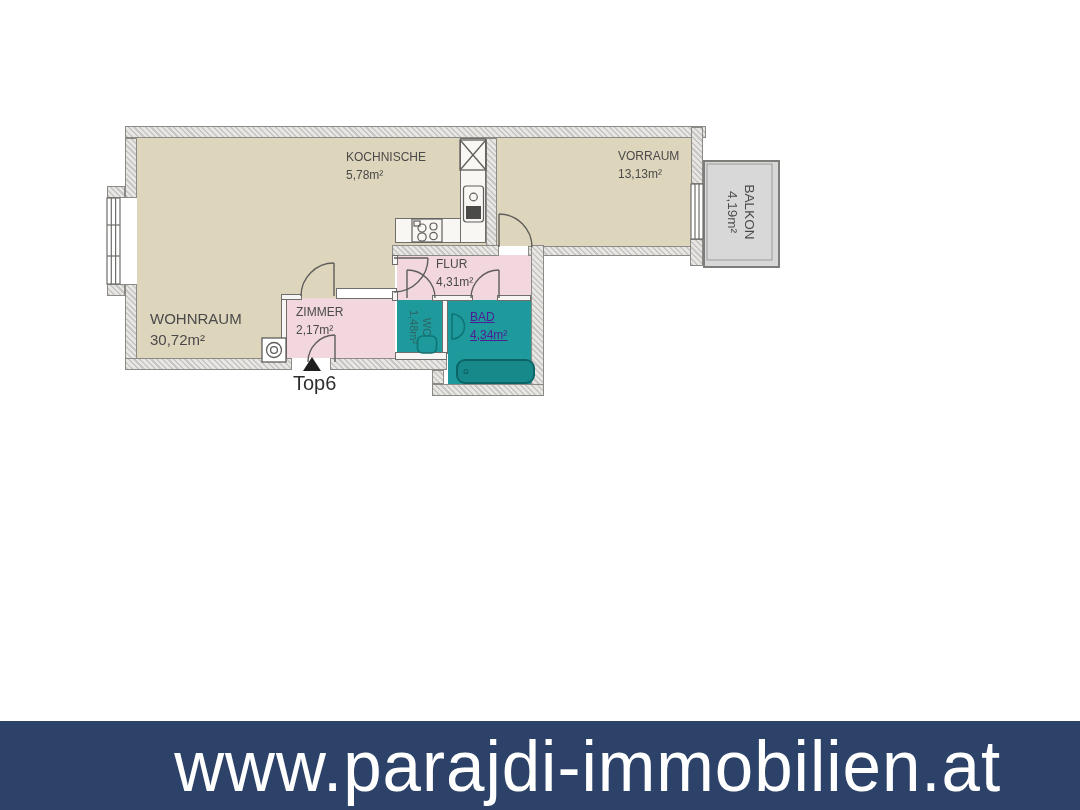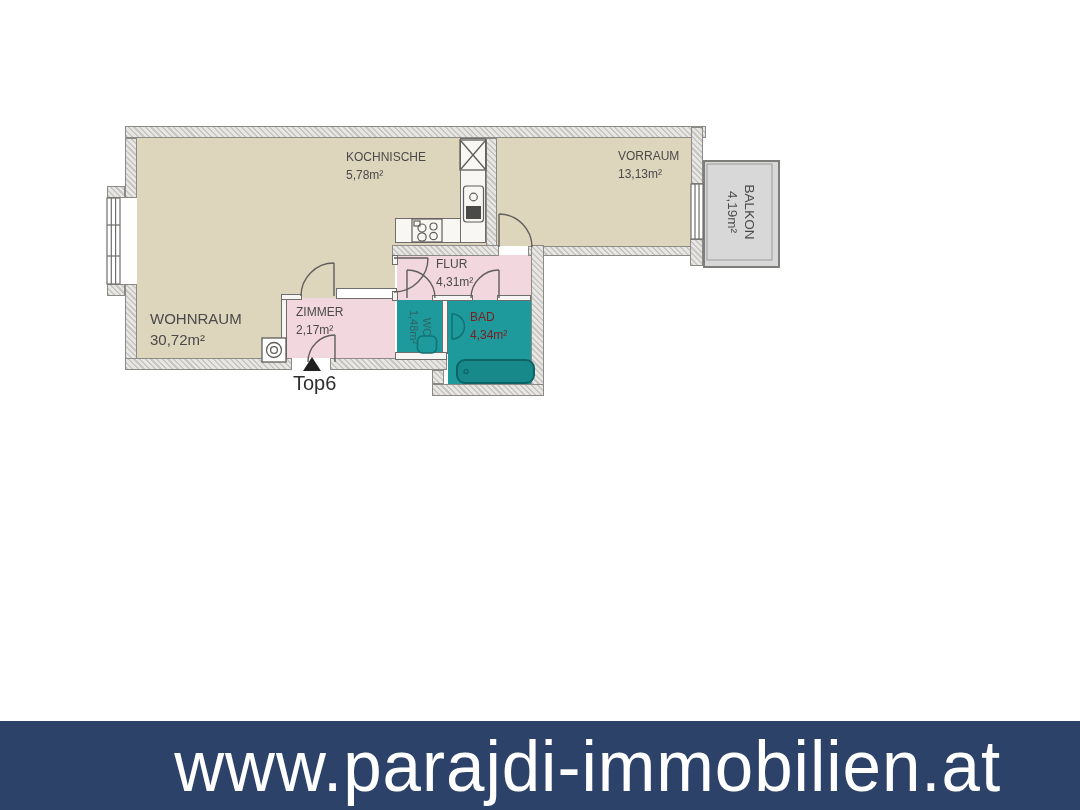--- a/index.html
+++ b/index.html
@@ -16,21 +16,21 @@
         background:repeating-linear-gradient(45deg,#c7c6c4 0,#c7c6c4 1.5px,#e7e6e3 1.5px,#e7e6e3 4px);}
   
   .twall{position:absolute;box-sizing:border-box;background:#f7f6f4;border:1px solid #6f6e6b;}
   .counter{position:absolute;box-sizing:border-box;background:#f8f7f4;border:1px solid #6f6e6b;}
   svg.overlay{position:absolute;left:0;top:0;pointer-events:none;}
   
   .room-label{position:absolute;color:var(--text_dark);font-size:12px;line-height:18px;white-space:nowrap;}
   .room-label .nm{display:block;}
   .room-label .ar{display:block;}
   .lbl-wohnraum{font-size:15px;line-height:21px;}
-  .lbl-teal{color:#7f1d1d;}
+  .lbl-teal{color:#4c1d95;text-decoration:underline;}
   .rotwrap{position:absolute;}
   .rot{position:absolute;left:50%;top:50%;transform:translate(-50%,-50%) rotate(90deg);
        text-align:center;white-space:nowrap;}
   .lbl-wc{font-size:11px;line-height:13px;color:#2f6365;}
   .lbl-balkon{font-size:13.5px;line-height:16.5px;color:var(--text_dark);}
   .tri{position:absolute;width:0;height:0;border-left:9px solid transparent;
        border-right:9px solid transparent;border-bottom:14px solid #1f1f1f;}
   .top6{position:absolute;font-size:20px;color:#2e2e2e;}
   
   .banner{position:absolute;left:0;top:721px;width:1080px;height:89px;background:var(--banner_blue);

